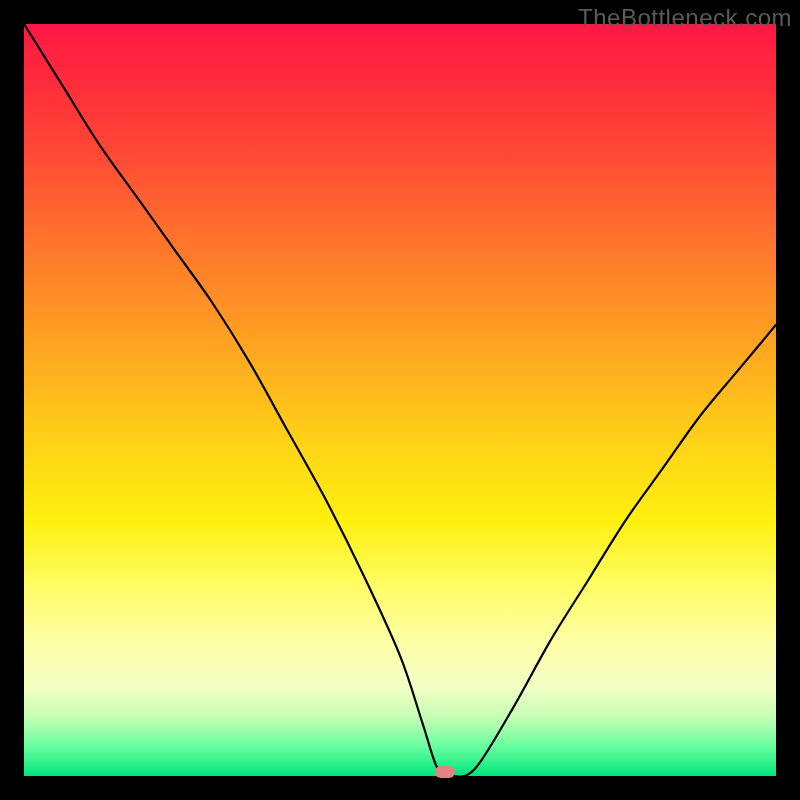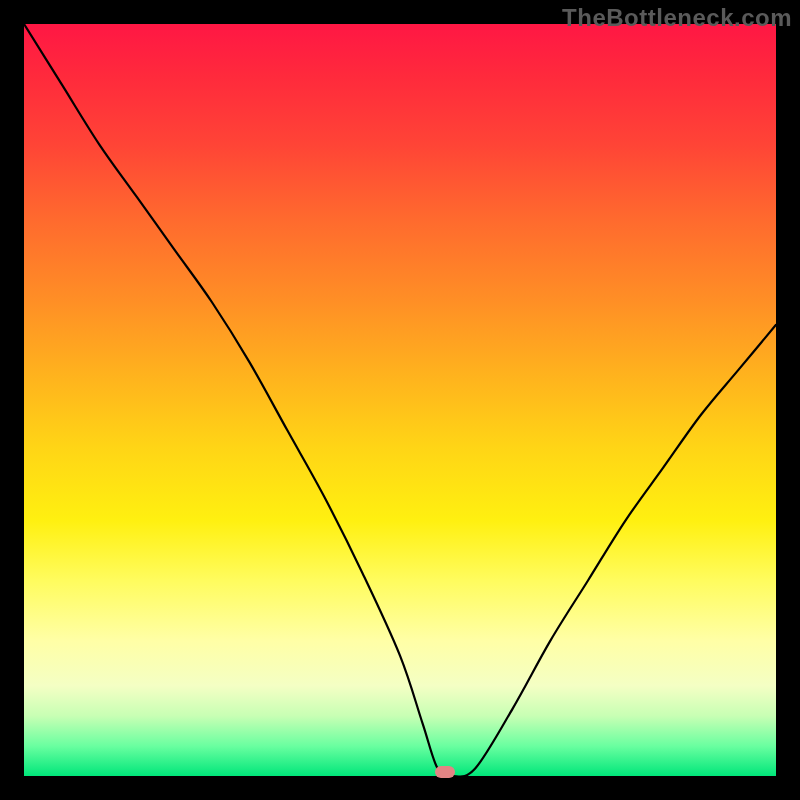--- a/index.html
+++ b/index.html
@@ -16,21 +16,21 @@
     width: 800px;
     height: 800px;
     background: #000;
   }
   .watermark {
     position: absolute;
     top: 4px;
     right: 8px;
     color: #5a5a5a;
     font-size: 24px;
-    font-weight: 700;
+    font-weight: 400;
     letter-spacing: 0.5px;
     z-index: 20;
   }
   .plot-area {
     position: absolute;
     left: 24px;
     top: 24px;
     width: 752px;
     height: 752px;
   }

